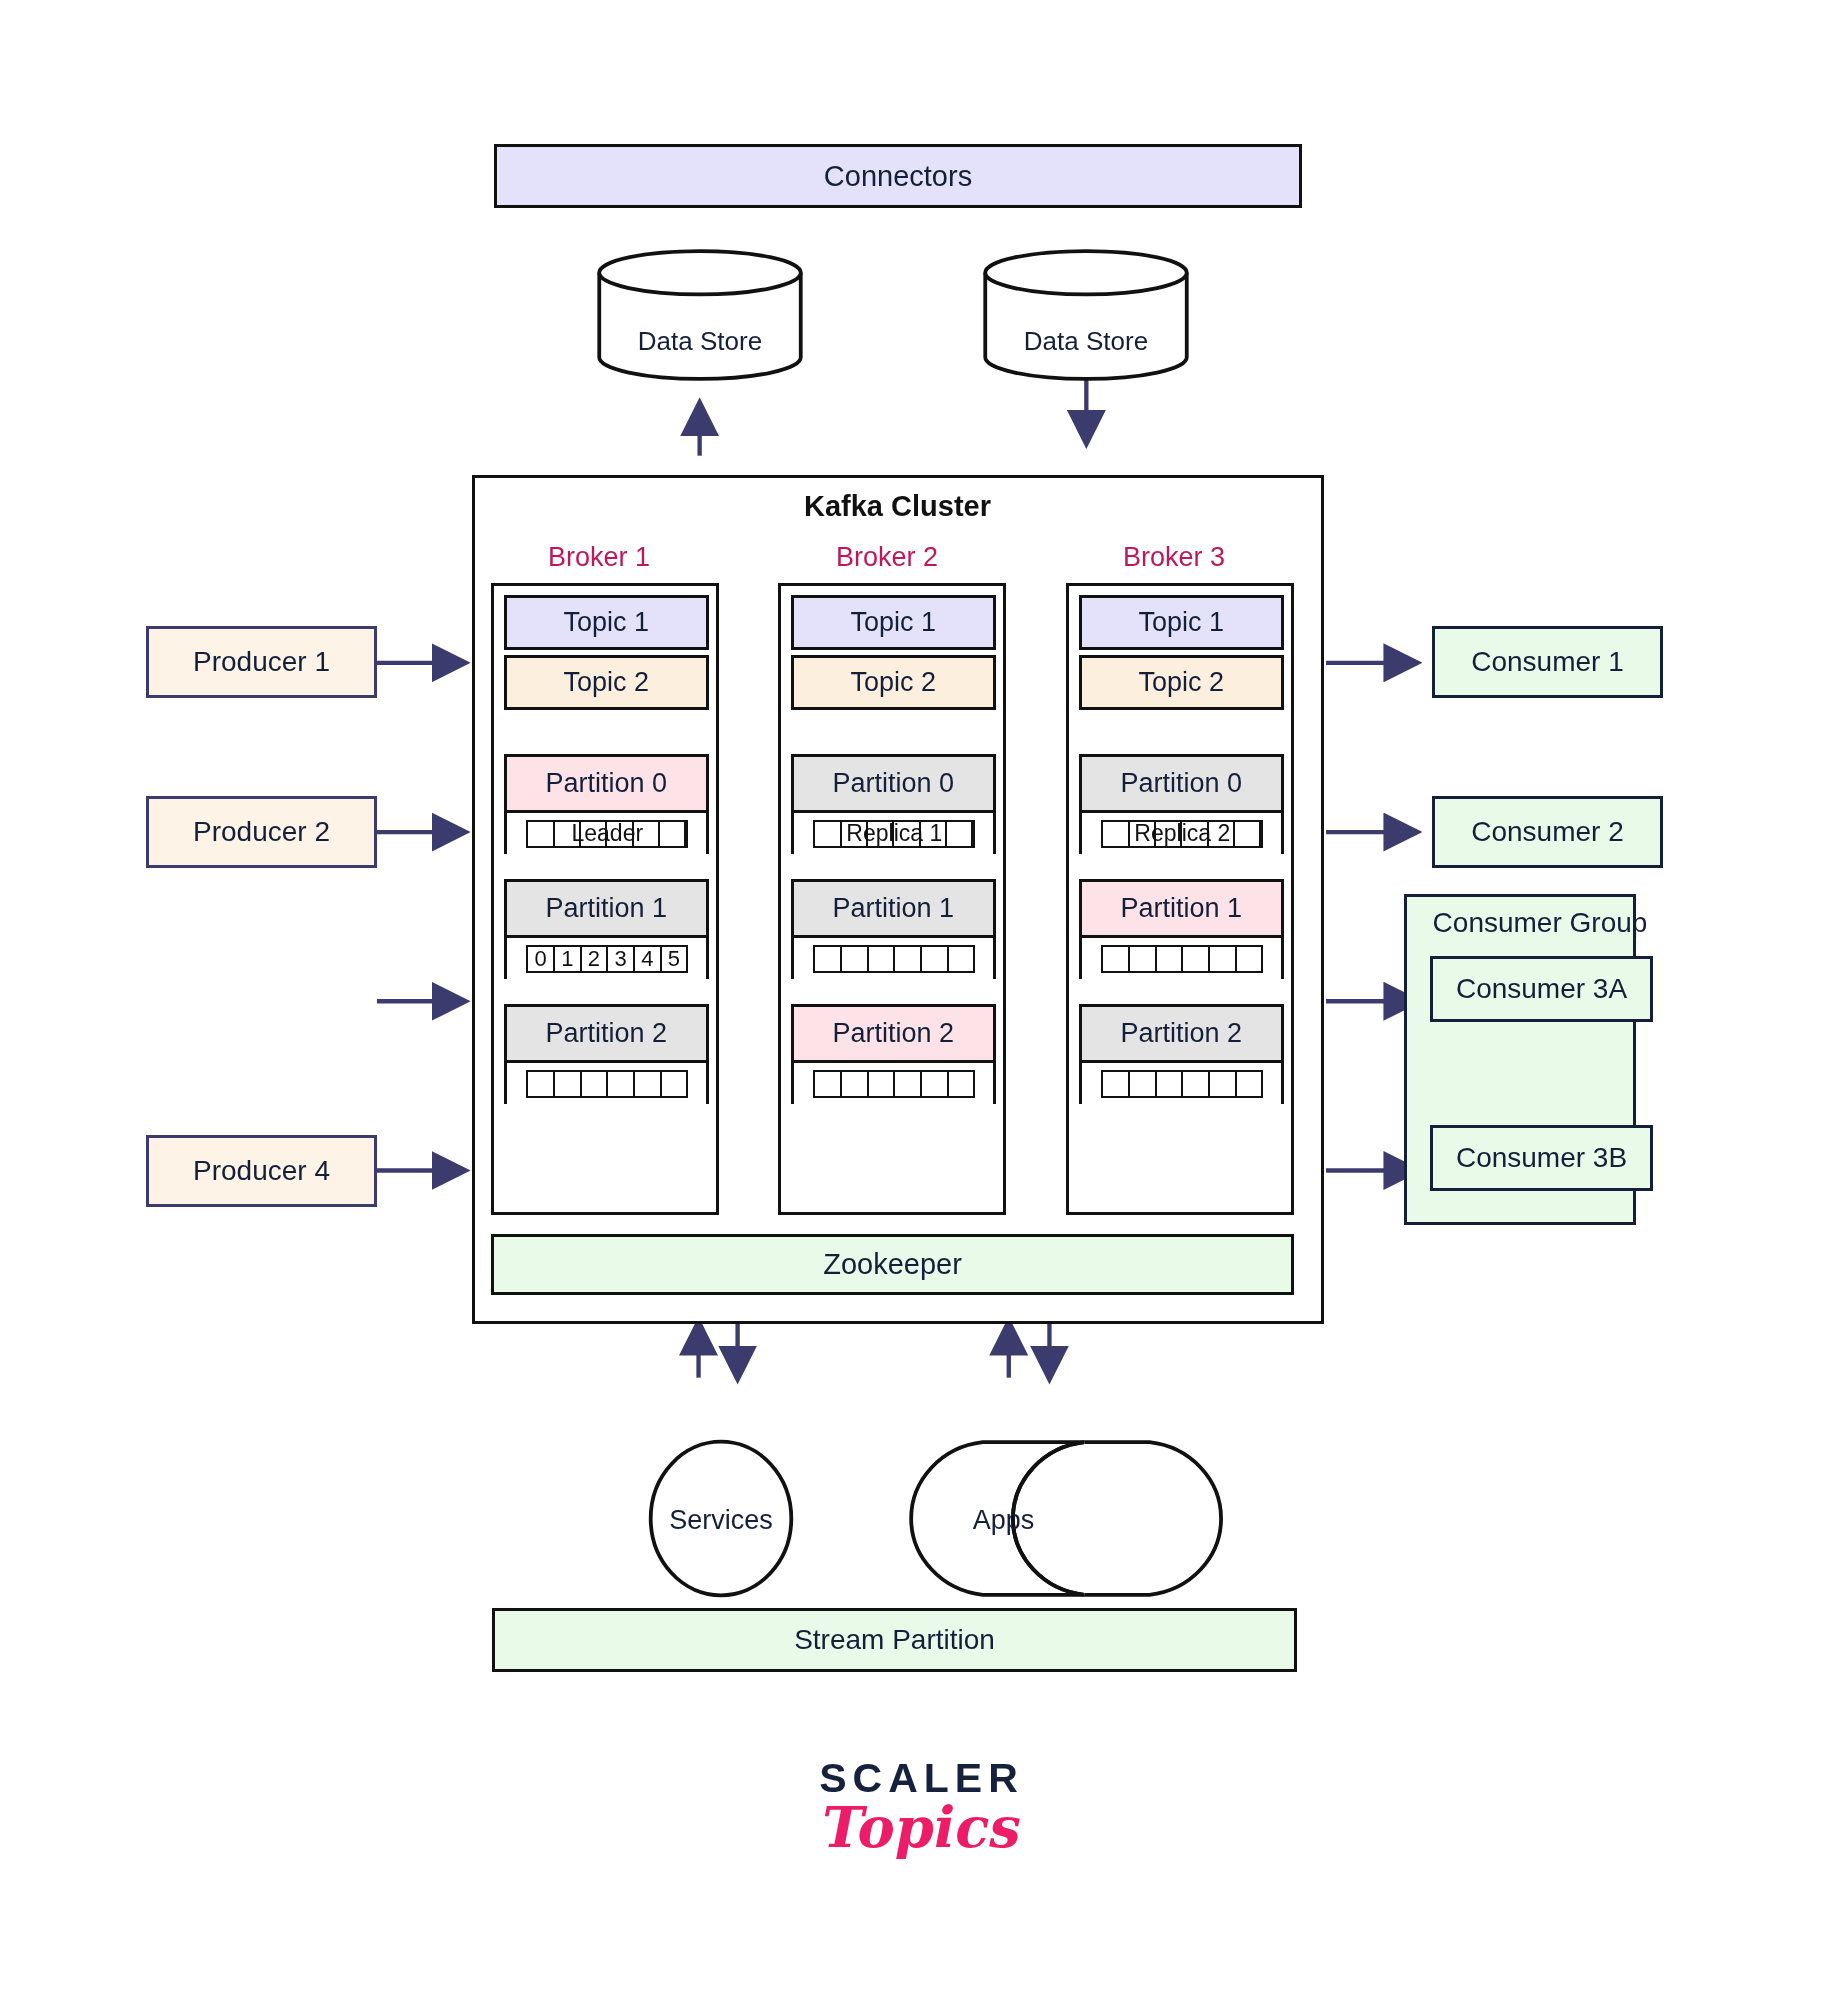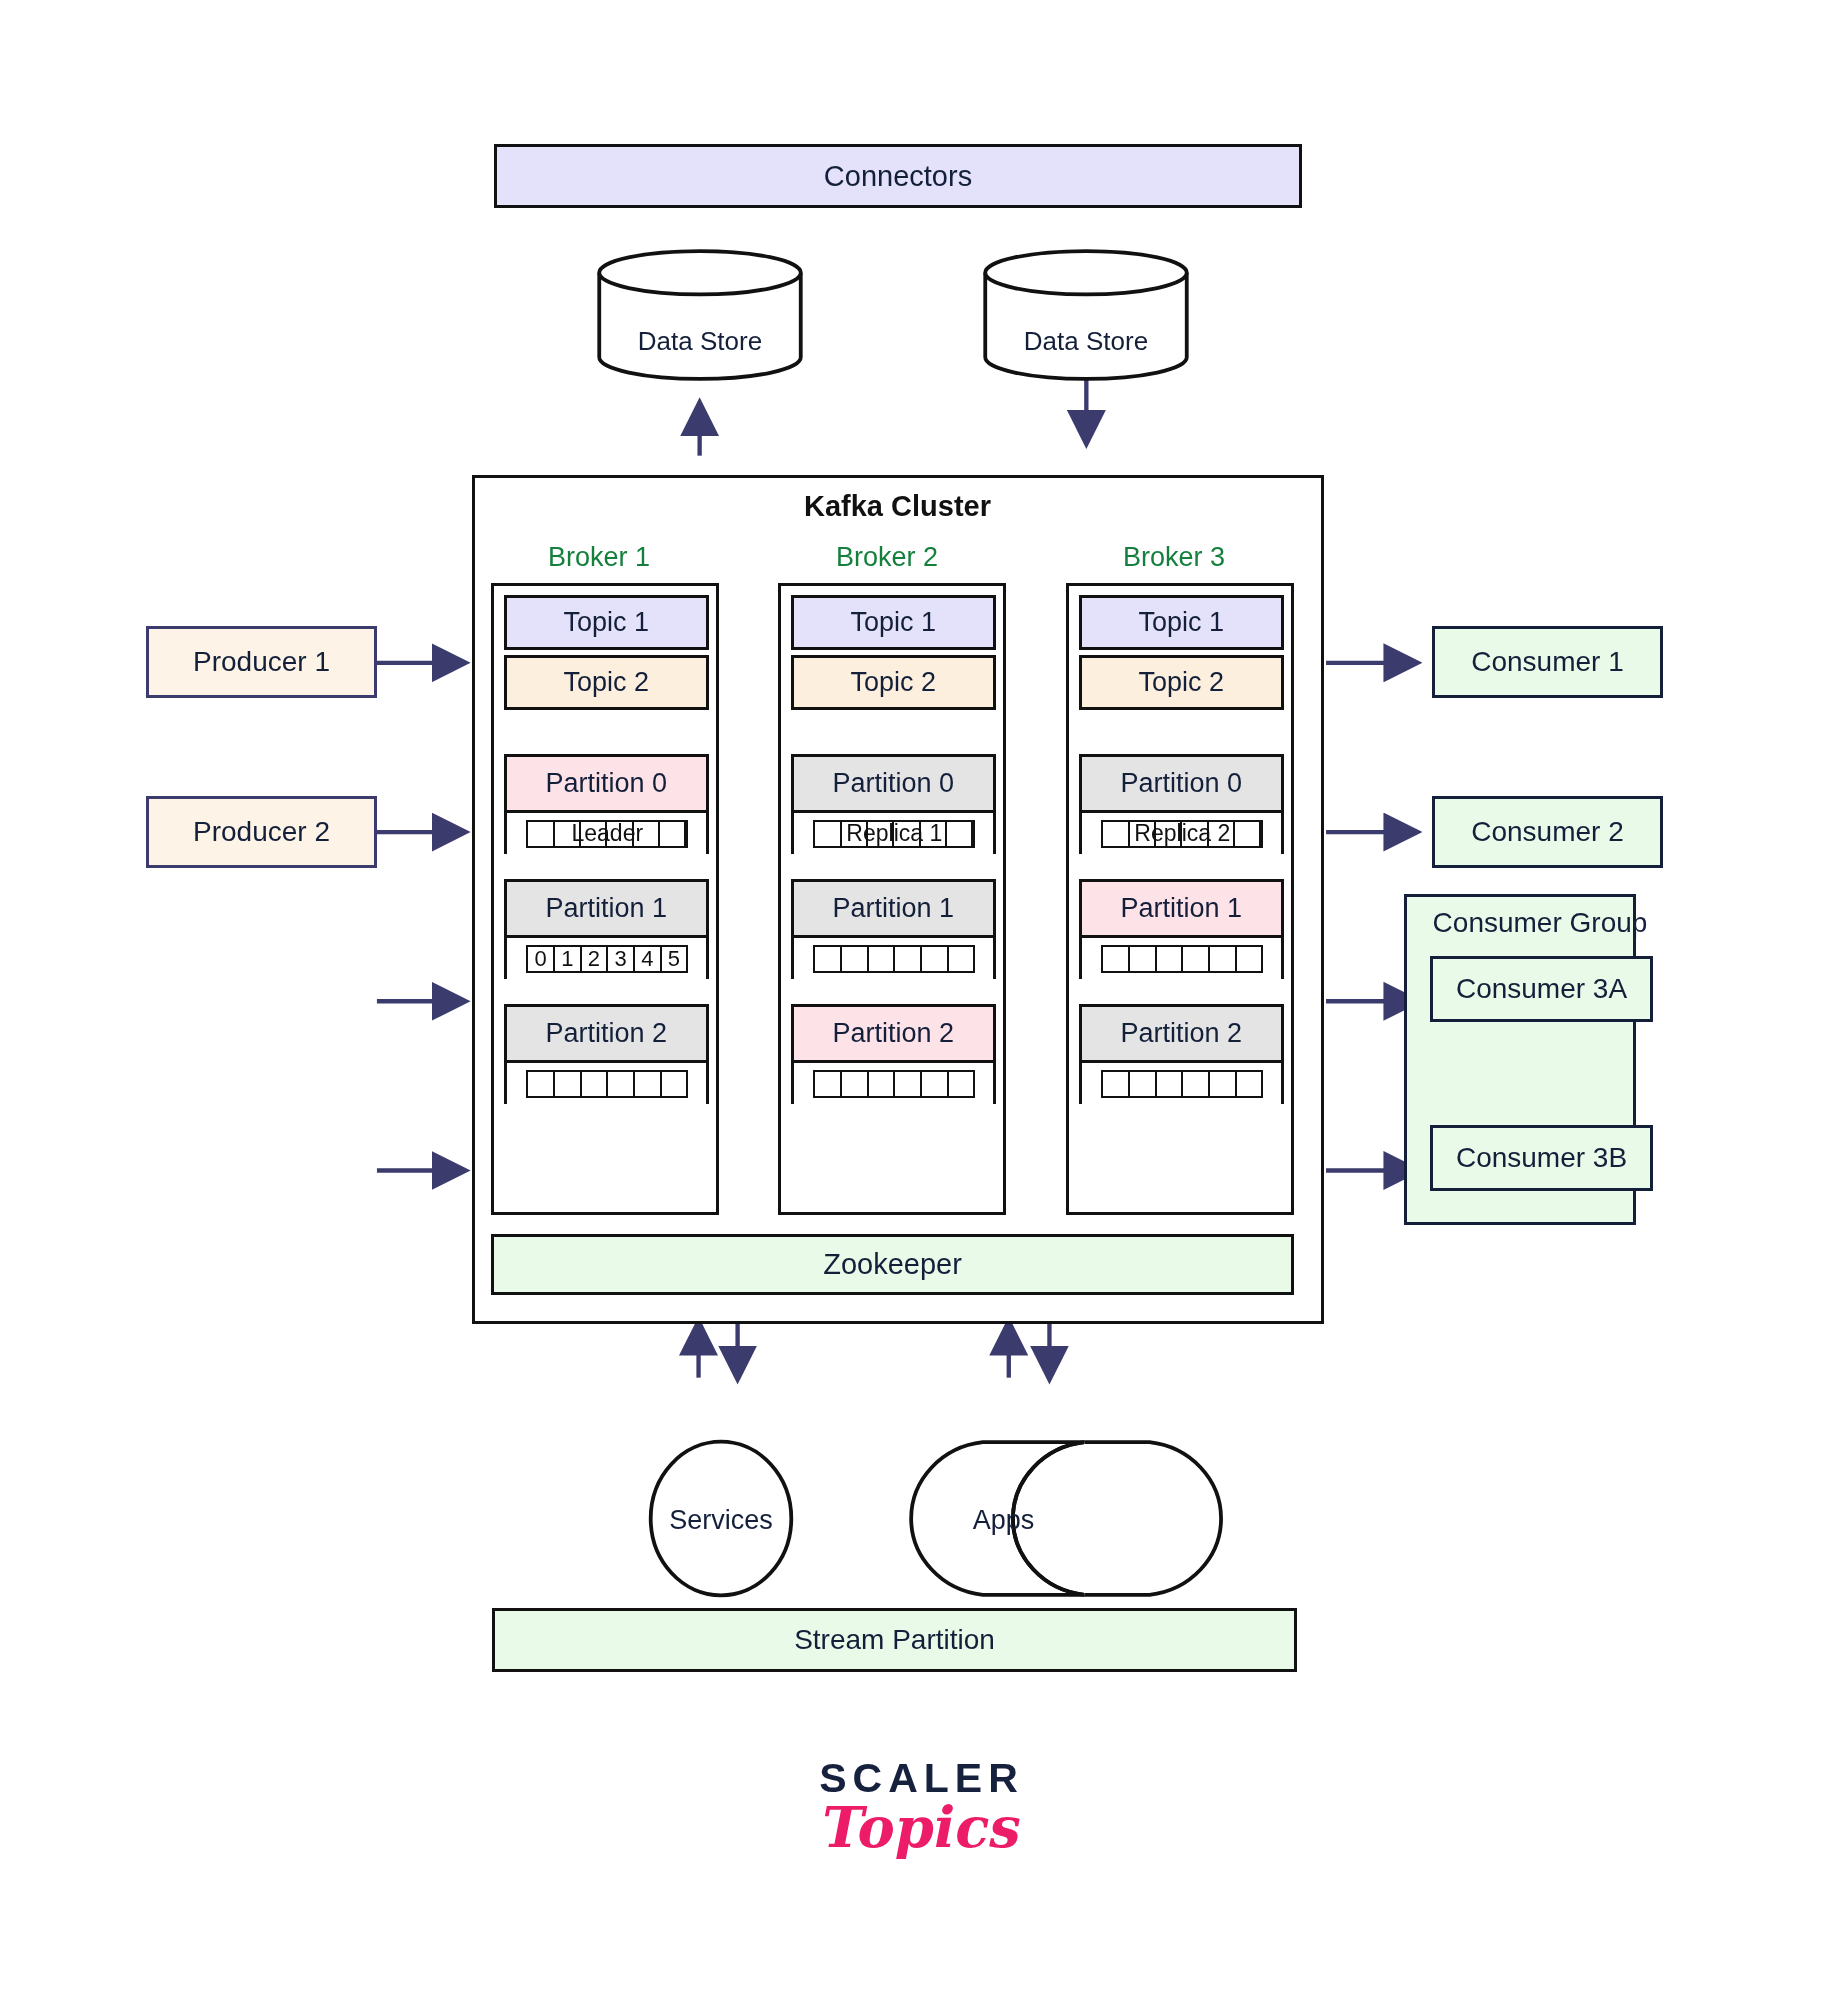--- a/index.html
+++ b/index.html
@@ -37,21 +37,21 @@
     background:#e9fae9;
     border:3.3px solid #14203a;
   }
   .cg-title{font-size:28px;}
 
   .cluster{
     border:3.3px solid #111111;
     background:#ffffff;
   }
   .cluster-title{font-size:29px;font-weight:bold;color:#111;}
-  .broker-label{font-size:27px;color:#15803d;}
+  .broker-label{font-size:27px;color:#be185d;}
 
   .broker{
     border:3.3px solid #111111;
     background:#ffffff;
   }
 
   .topic1{background:#e4e1fb;border:3.3px solid #111111;font-size:27px;}
   .topic2{background:#fcefdd;border:3.3px solid #111111;font-size:27px;}
 
   .pgroup{border:3.3px solid #111111;background:#ffffff;}
@@ -368,20 +368,23 @@
   <div class="abs ctr zookeeper" style="left:491px;top:1234px;width:803px;height:61px;">
     <span>Zookeeper</span>
   </div>
 
   <div class="abs ctr producer" style="left:146px;top:626px;width:231px;height:72px;">
     <span>Producer 1</span>
   </div>
   <div class="abs ctr producer" style="left:146px;top:796px;width:231px;height:72px;">
     <span>Producer 2</span>
   </div>
+  <div class="abs ctr producer" style="left:146px;top:1135px;width:231px;height:72px;">
+    <span>Producer 4</span>
+  </div>
 
   <div class="abs ctr consumer" style="left:1432px;top:626px;width:231px;height:72px;">
     <span>Consumer 1</span>
   </div>
   <div class="abs ctr consumer" style="left:1432px;top:796px;width:231px;height:72px;">
     <span>Consumer 2</span>
   </div>
 
   <div class="abs consumer-group" style="left:1404px;top:894px;width:232px;height:331px;">
     <div class="ctr cg-title abs" style="left:0;top:9.8px;width:266px;height:33px;">Consumer Group</div>

